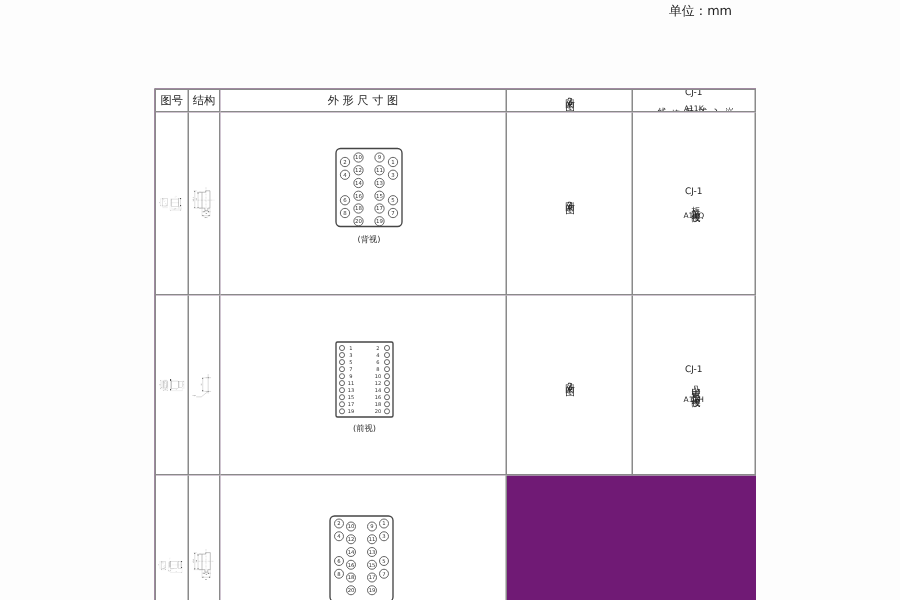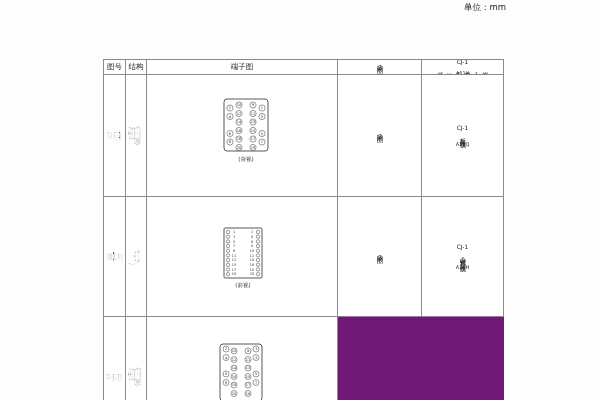--- a/index.html
+++ b/index.html
@@ -1,18 +1,18 @@
 <!DOCTYPE html>
 <html><head>
 <meta charset="utf-8">
 <style>
   html,body { margin:0; padding:0; background:#fff; }
   .page { position:relative; width:600px; height:400px; background:#fdfdfd; overflow:hidden;
           font-family:"DejaVu Sans","Liberation Sans",sans-serif; }
-  .unit { position:absolute; left:428px; top:2px; width:78px; text-align:right;
+  .unit { position:absolute; left:428px; top:2px; width:78px; text-align:center;
           font-size:8.5px; color:#222; }
   .tbl { position:absolute; left:103px; top:15px; width:400px; height:377px;
          display:grid; grid-template-columns:22px 21px 191px 84px 82px;
          grid-template-rows:15px 122px 120px 120px;
          border-top:1px solid #8a8a8a; border-left:1px solid #8a8a8a; background:#701a75;margin-top:44px; }
   .c { border-right:1px solid #8a8a8a; border-bottom:1px solid #8a8a8a; box-sizing:border-box;
        display:flex; align-items:center; justify-content:center; overflow:hidden; background:#fff; }
   .hd { font-size:7.5px; color:#222; white-space:nowrap; }
   .figno { writing-mode:vertical-rl; text-orientation:upright; font-size:6.5px;
            letter-spacing:2px; color:#222; }
@@ -50,21 +50,21 @@
 </svg>
 
 <div class="page">
 
   <div class="unit">单位：mm</div>
 
   <div class="tbl">
 
     <div class="c hd">图号</div>
     <div class="c hd">结构</div>
-    <div class="c hd">端子图</div>
+    <div class="c hd">外 形 尺 寸 图</div>
 
     <div class="c">
       <span class="figno">附图3</span>
     </div>
     <div class="c structcell">
       <span class="model">CJ-1</span>
       <span class="vtxt">嵌入式后接线</span>
       <span class="code">A11K</span>
     </div>
 

